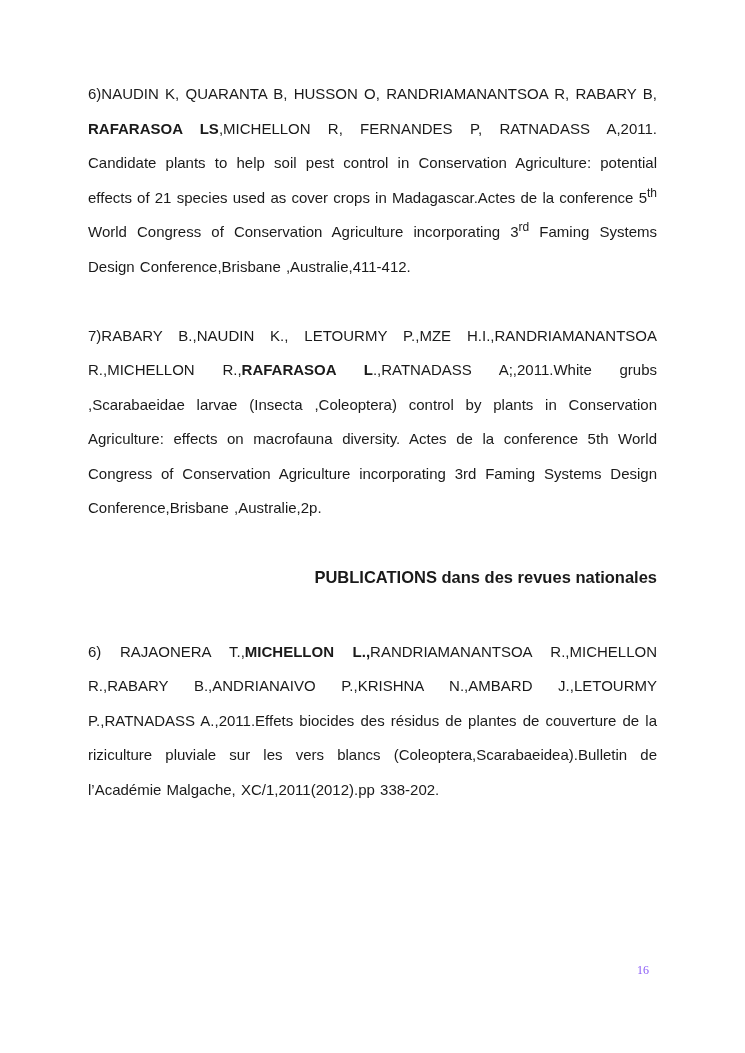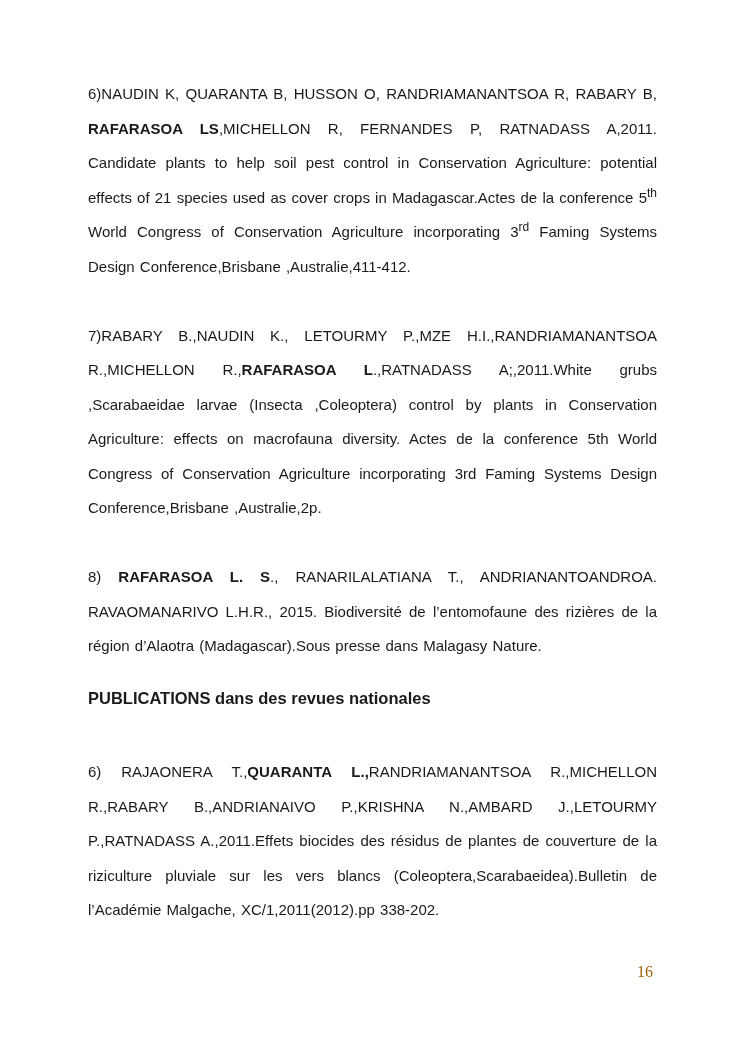--- a/index.html
+++ b/index.html
@@ -32,45 +32,44 @@
     margin-bottom: 17px;
   }
   .pub:last-child {
     margin-bottom: 0;
   }
   .section-heading {
     font-size: 16.5px;
     line-height: 34.5px;
     font-weight: bold;
     margin: 0 0 40px 0;
-    text-align: left;
+    text-align: right;
   }
   .b { font-weight: bold; }
   sup {
     font-size: 12px;
     line-height: 0;
     vertical-align: super;
   }
   .page-number {
     position: absolute;
     left: 637px;
     top: 963px;
     font-family: "Liberation Serif", serif;
-    font-size: 16px;
-    color: #a16207;
+    font-size: 12px;
+    color: #8b5cf6;
   }
 </style>
 </head>
 <body>
 
 <div class="page-content">
   <p class="pub"><span>6)NAUDIN K, QUARANTA B, HUSSON O, RANDRIAMANANTSOA R, RABARY B, </span><span class="b">RAFARASOA LS</span><span>,MICHELLON R, FERNANDES P, RATNADASS A,2011. Candidate plants to help soil pest control in Conservation Agriculture: potential effects of 21 species used as cover crops in Madagascar.Actes de la conference 5</span><sup>th</sup><span> World Congress of Conservation Agriculture incorporating 3</span><sup>rd</sup><span> Faming Systems Design Conference,Brisbane ,Australie,411-412.</span></p>
 
   <p class="pub"><span>7)RABARY B.,NAUDIN K., LETOURMY P.,MZE H.I.,RANDRIAMANANTSOA R.,MICHELLON R.,</span><span class="b">RAFARASOA L</span><span>.,RATNADASS A;,2011.White grubs ,Scarabaeidae larvae (Insecta ,Coleoptera) control by plants in Conservation Agriculture: effects on macrofauna diversity. Actes de la conference 5th World Congress of Conservation Agriculture incorporating 3rd Faming Systems Design Conference,Brisbane ,Australie,2p.</span></p>
 
-  <p class="pub tight"><span>8) </span><span class="b">RAFARASOA L. S</span><span>., RANARILALATIANA T., ANDRIANANTOANDROA. RAVAOMANARIVO L.H.R., 2015. Biodiversité de l’entomofaune des rizières de la région d’Alaotra (Madagascar).Sous presse dans Malagasy Nature.</span></p>
 
   <h2 class="section-heading">PUBLICATIONS dans des revues nationales</h2>
 
-  <p class="pub"><span>6) RAJAONERA T.,</span><span class="b">QUARANTA L.,</span><span>RANDRIAMANANTSOA R.,MICHELLON R.,RABARY B.,ANDRIANAIVO P.,KRISHNA N.,AMBARD J.,LETOURMY P.,RATNADASS A.,2011.Effets biocides des résidus de plantes de couverture de la riziculture pluviale sur les vers blancs (Coleoptera,Scarabaeidea).Bulletin de l’Académie Malgache, XC/1,2011(2012).pp 338-202.</span></p>
+  <p class="pub"><span>6) RAJAONERA T.,</span><span class="b">MICHELLON L.,</span><span>RANDRIAMANANTSOA R.,MICHELLON R.,RABARY B.,ANDRIANAIVO P.,KRISHNA N.,AMBARD J.,LETOURMY P.,RATNADASS A.,2011.Effets biocides des résidus de plantes de couverture de la riziculture pluviale sur les vers blancs (Coleoptera,Scarabaeidea).Bulletin de l’Académie Malgache, XC/1,2011(2012).pp 338-202.</span></p>
 </div>
 
 <div class="page-number">16</div>
 
 </body></html>

